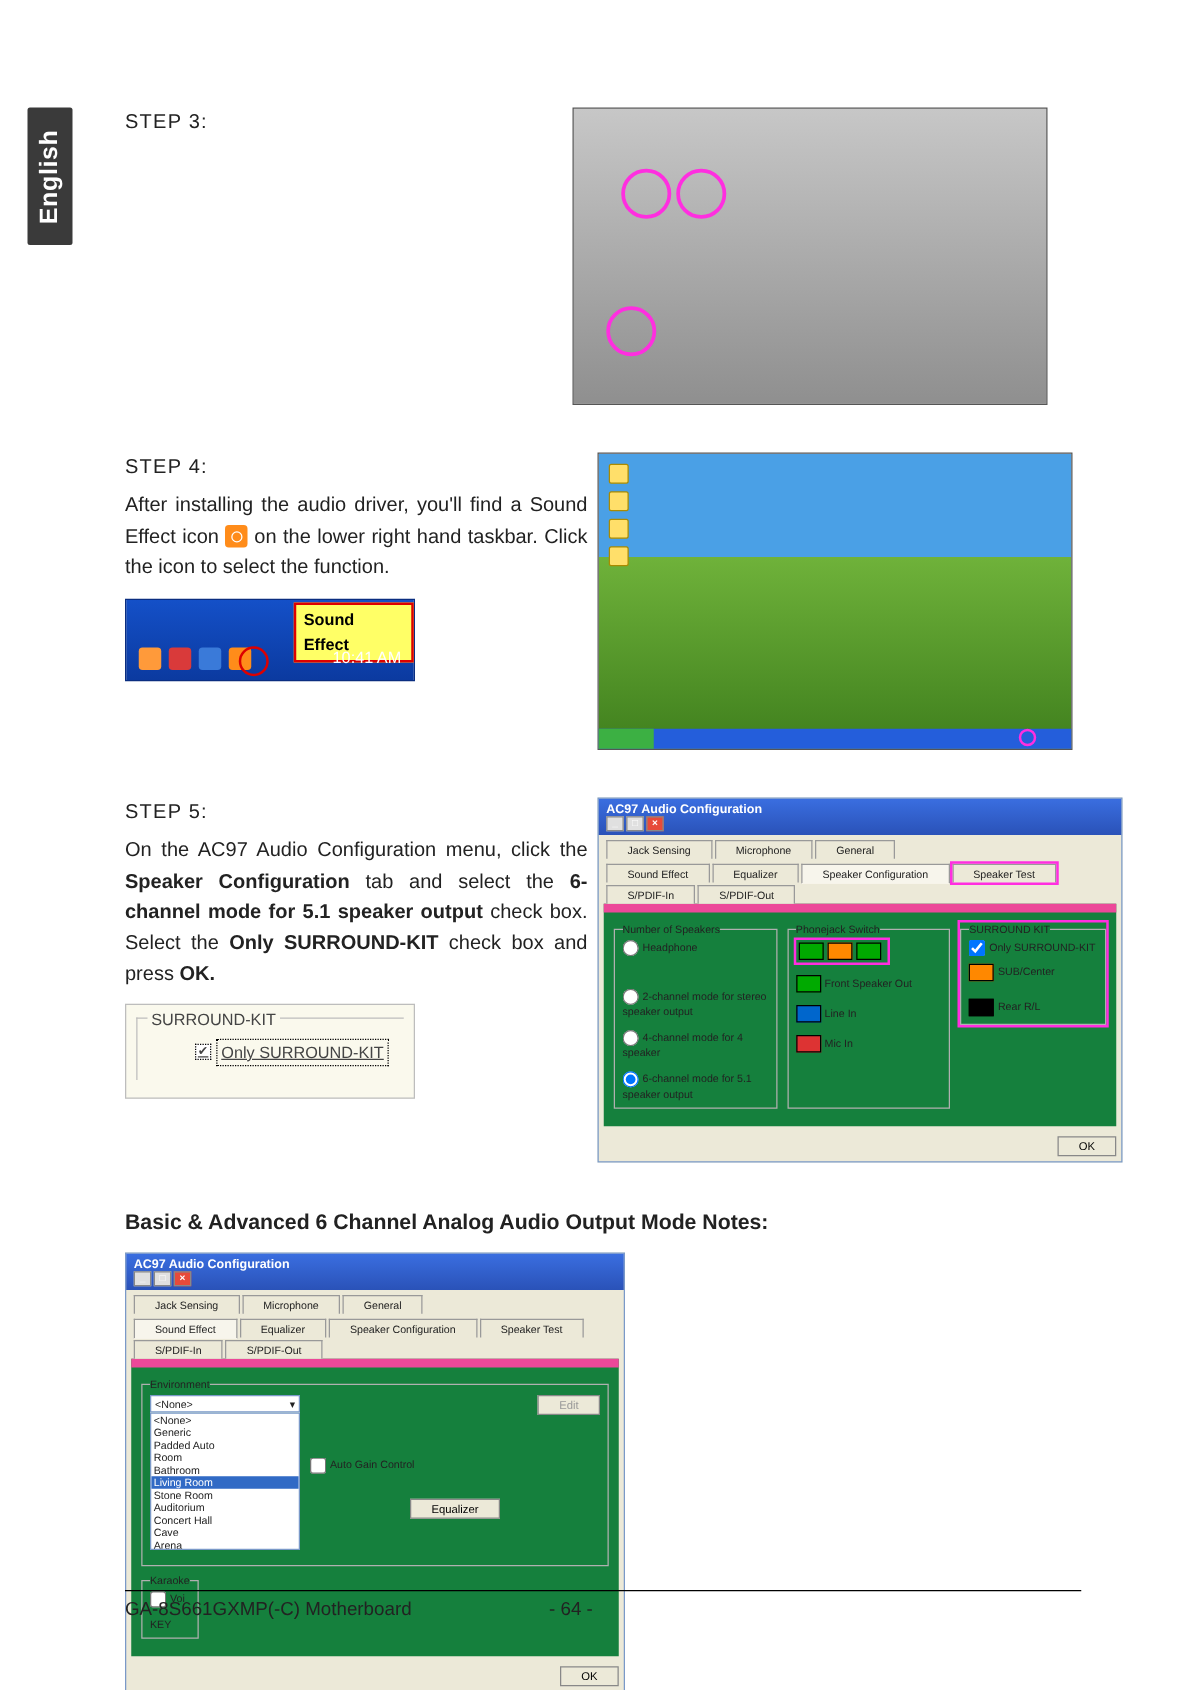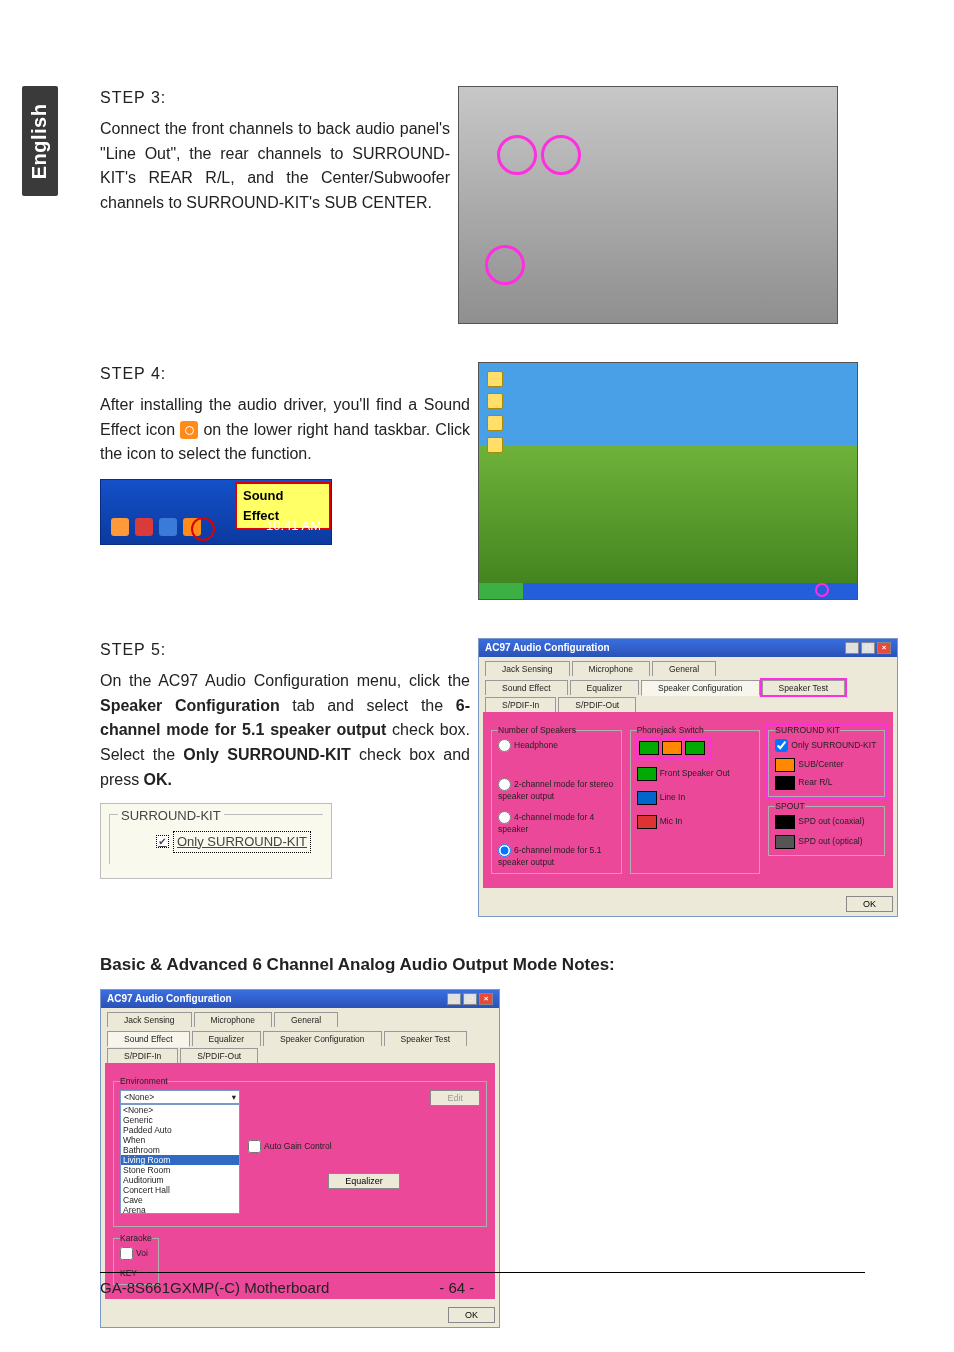--- a/index.html
+++ b/index.html
@@ -32,28 +32,28 @@
   .tray-label { position: absolute; left: 134px; top: 2px; background: #ffff66; color: #000; font-weight: bold; font-size: 13px; padding: 2px 6px; border: 2px solid #d00; }
   .tray-icons { position: absolute; left: 10px; bottom: 8px; display: flex; gap: 6px; align-items: center; }
   .tico { width: 18px; height: 18px; border-radius: 3px; }
   .tray-time { position: absolute; right: 10px; bottom: 8px; color: #fff; font-size: 13px; }
   .tray-circ { position: absolute; left: 90px; bottom: 3px; width: 24px; height: 24px; border: 2px solid #d00; border-radius: 50%; }
 
   .sound-icon { display: inline-block; width: 18px; height: 18px; background: #ff8c1a; border-radius: 3px; vertical-align: -4px; position: relative; }
   .sound-icon::after { content:""; position:absolute; left:5px; top:5px; width:7px; height:7px; border:1px solid #fff; border-radius:50%; }
 
   .ac97 { width: 420px; border: 1px solid #7a99c8; background: #ece9d8; font-size: 9px; }
-  .ac97 .titlebar { background: linear-gradient(#3a6ee0,#2a52b8); color:#fff; padding:3px 6px; display:flex; justify-content:space-between; font-size:10px; font-weight:bold; }
+  .ac97 .titlebar { background: linear-gradient(#3a6ee0,#2a52b8); color:#fff; padding:3px 6px; display:flex; justify-content:space-between; font-size:10px; font-weight:bold;flex-direction:column; }
   .ac97 .wbtns { display:flex; gap:2px; }
   .ac97 .wb { width:14px; height:12px; background:#e0e0e0; border:1px solid #888; font-size:8px; text-align:center; line-height:10px; }
   .ac97 .wb.close { background:#e74a3a; color:#fff; }
   .ac97 .tabs { display:flex; flex-wrap:wrap; gap:2px; padding:4px 6px 0 6px; }
   .ac97 .tab { border:1px solid #999; border-bottom:none; background:#ece9d8; padding:2px 16px; font-size:8.5px; }
   .ac97 .tab.active { background:#f7f5ec; margin-bottom:-1px; border-bottom:1px solid #f7f5ec; }
-  .ac97 .body { padding: 8px; background:#ec4899; border-top:5px solid #ec4899; margin:0 4px 4px 4px; }
+  .ac97 .body { padding: 8px; background:#15803d; border-top:7px solid #ec4899; margin:0 4px 4px 4px; }
   .ac97 .row { display:flex; gap:8px; margin-bottom:6px; }
   .ac97 fieldset { border:1px solid #b0b0b0; padding:4px 6px 6px 6px; font-size:8.5px; }
   .ac97 legend { font-size:8.5px; }
   .ac97 .jbtn { width:20px; height:14px; border:1px solid #000; display:inline-block; margin-right:3px; vertical-align:middle; }
   .ac97 .hl { outline:2px solid #ff2ee0; }
   .ac97 .ok { text-align:right; padding:4px;text-decoration:underline; }
   .ac97 .okbtn { border:1px solid #888; background:#ece9d8; padding:2px 16px; font-size:9px; }
   .ac97 .radio, .ac97 .check { margin-right:3px; vertical-align:middle; }
   .ac97 .envlist { width:120px; height:110px; border:1px solid #7a99c8; background:#fff; font-size:8.5px; overflow:hidden; }
   .ac97 .envlist div { padding:0 2px; }
@@ -75,21 +75,20 @@
 <div class="page">
   <div class="side-tab">
       <span>English</span>
     </div>
 
   <div class="content">
 
     <div class="block">
       <div class="text-col narrow justify">
         <div class="step-title">STEP 3:</div>
-        <div>Connect the front channels to back audio panel's "Line Out", the rear channels to SURROUND-KIT's REAR R/L, and the Center/Subwoofer channels to SURROUND-KIT's SUB CENTER.</div>
       </div>
       <div class="img-col">
         <div class="photo">
           <div class="circle c1"></div>
           <div class="circle c2"></div>
           <div class="circle c3"></div>
         </div>
       </div>
     </div>
 
@@ -181,26 +180,21 @@
                 <div class="hl" style="padding:2px;display:inline-block"><span class="jbtn" style="background:#0a0"></span><span class="jbtn" style="background:#f80"></span><span class="jbtn" style="background:#0a0"></span></div>
                 <div style="margin-top:10px"><span class="jbtn" style="background:#0a0"></span><span>Front Speaker Out</span></div>
                 <div style="margin-top:10px"><span class="jbtn" style="background:#06c"></span><span>Line In</span></div>
                 <div style="margin-top:10px"><span class="jbtn" style="background:#d33"></span><span>Mic In</span></div>
               </fieldset>
               <div style="flex:1">
                 <fieldset class="hl" style="margin-bottom:4px">
                   <legend>SURROUND KIT</legend>
                   <div><input type="checkbox" class="check" checked="" style=""><span>Only SURROUND-KIT</span></div>
                   <div style="margin-top:6px"><span class="jbtn" style="background:#f80"></span><span>SUB/Center</span></div>
-                  <div style="margin-top:4px"><span class="jbtn" style="background:#000"></span><span>Rear R/L</span></div>
-                </fieldset>
-                <fieldset>
-                  <legend>SPOUT</legend>
-                  <div><span class="jbtn" style="background:#000"></span><span>SPD out (coaxial)</span></div>
-                  <div style="margin-top:6px"><span class="jbtn" style="background:#555"></span><span>SPD out (optical)</span></div>
+                  <div style="margin-top:14px"><span class="jbtn" style="background:#000"></span><span>Rear R/L</span></div>
                 </fieldset>
               </div>
             </div>
           </div>
           <div class="ok"><button class="okbtn">OK</button></div>
         </div>
       </div>
     </div>
 
     <div class="section-h">Basic &amp; Advanced 6 Channel Analog Audio Output Mode Notes:</div>
@@ -234,21 +228,21 @@
               <div class="row" style="align-items:flex-start">
                 <div>
                   <div style="border:1px solid #7a99c8;background:#fff;width:120px;padding:1px 3px;display:flex;justify-content:space-between">
                       <span>&lt;None&gt;</span>
                       <span>▾</span>
                     </div>
                   <div class="envlist">
                     <div>&lt;None&gt;</div>
                     <div>Generic</div>
                     <div>Padded Auto</div>
-                    <div>When</div>
+                    <div>Room</div>
                     <div>Bathroom</div>
                     <div class="sel">Living Room</div>
                     <div>Stone Room</div>
                     <div>Auditorium</div>
                     <div>Concert Hall</div>
                     <div>Cave</div>
                     <div>Arena</div>
 
                   </div>
                 </div>

